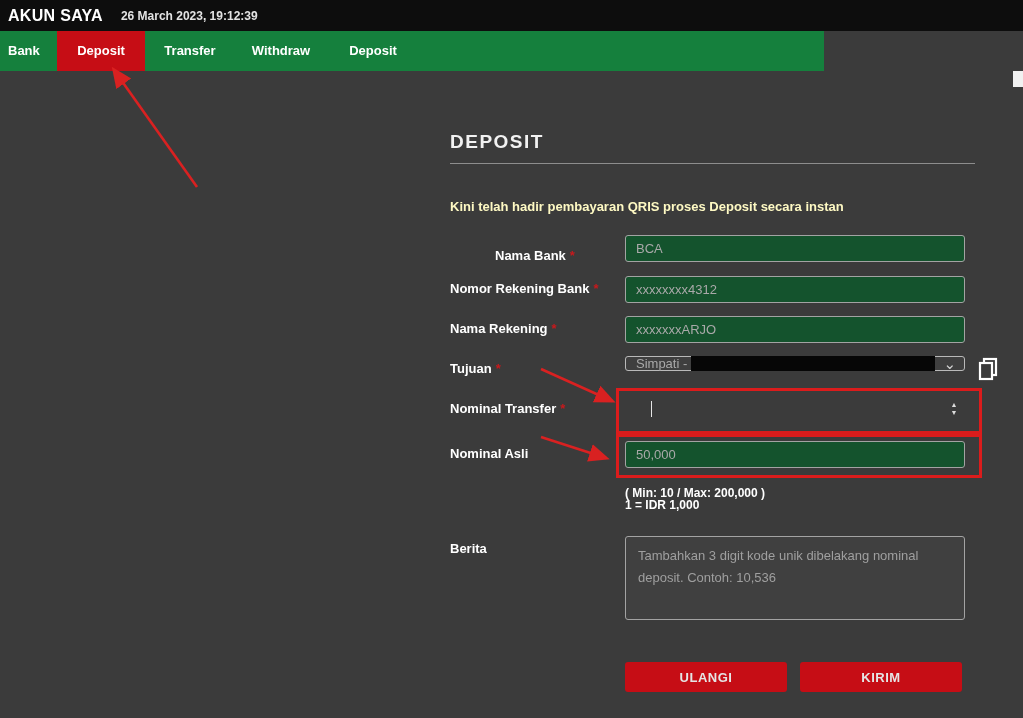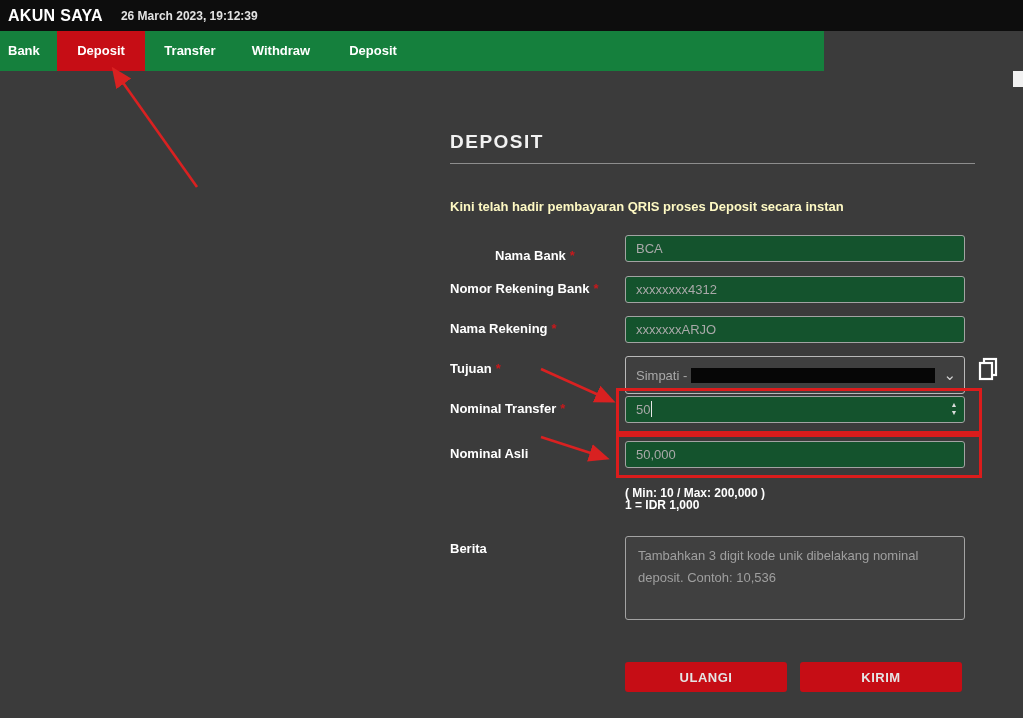--- a/index.html
+++ b/index.html
@@ -50,21 +50,21 @@
     color:#a9a9a9; font-size:13px; padding:0 10px;
     font-family:"Liberation Sans", sans-serif; outline:none;
   }
   .caret { position:absolute; left:651px; top:401px; width:1px; height:16px; background:#e6e6e6; }
   .stepper {
     position:absolute; left:947px; top:398px; width:14px; height:22px;
     display:flex; flex-direction:column; align-items:center; justify-content:center;
     color:#dcdcdc; font-size:7px; line-height:8px; cursor:pointer; user-select:none;
   }
   .select-box {
-    position:absolute; left:625px; top:356px; width:340px; height:38px;
+    position:absolute; left:625px; top:356px; width:340px; height:15px;
     background:#3f3f3f; border:1px solid #b9b9b9; border-radius:3px;
     display:flex; align-items:center; padding:0 8px 0 10px; cursor:pointer;
   }
   .select-value { color:#a9a9a9; font-size:13px; white-space:nowrap; }
   .redaction { display:inline-block; width:244px; height:15px; background:#060606; margin-left:4px; }
   .select-chevron { margin-left:auto; color:#d5d5d5; font-size:15px; line-height:10px; }
   .copy-icon { position:absolute; left:978px; top:357px; width:20px; height:24px; cursor:pointer; }
   .hint { position:absolute; left:625px; color:#ffffff; font-size:12px; font-weight:bold; }
   .berita-area {
     position:absolute; left:625px; top:536px; width:340px; height:84px;
@@ -134,21 +134,20 @@
     <span class="select-chevron">⌄</span>
   </div>
   <svg class="copy-icon" viewBox="0 0 20 24">
     <rect x="6" y="2" width="12" height="16" fill="none" stroke="#ffffff" stroke-width="2.2"></rect>
     <rect x="2" y="6" width="12" height="16" fill="#3b3b3b" stroke="#ffffff" stroke-width="2.2"></rect>
   </svg>
 
   <div class="f-label" style="top:401px;">
     <span>Nominal Transfer</span><span class="req">*</span>
   </div>
-  <input class="f-input" style="top: 396px;" value="50">
   <div class="caret"></div>
   <div class="stepper">
     <span>▲</span>
     <span>▼</span>
   </div>
 
   <div class="f-label" style="top:446px;">
     <span>Nominal Asli</span>
   </div>
   <input class="f-input" style="top: 441px;" value="50,000">

